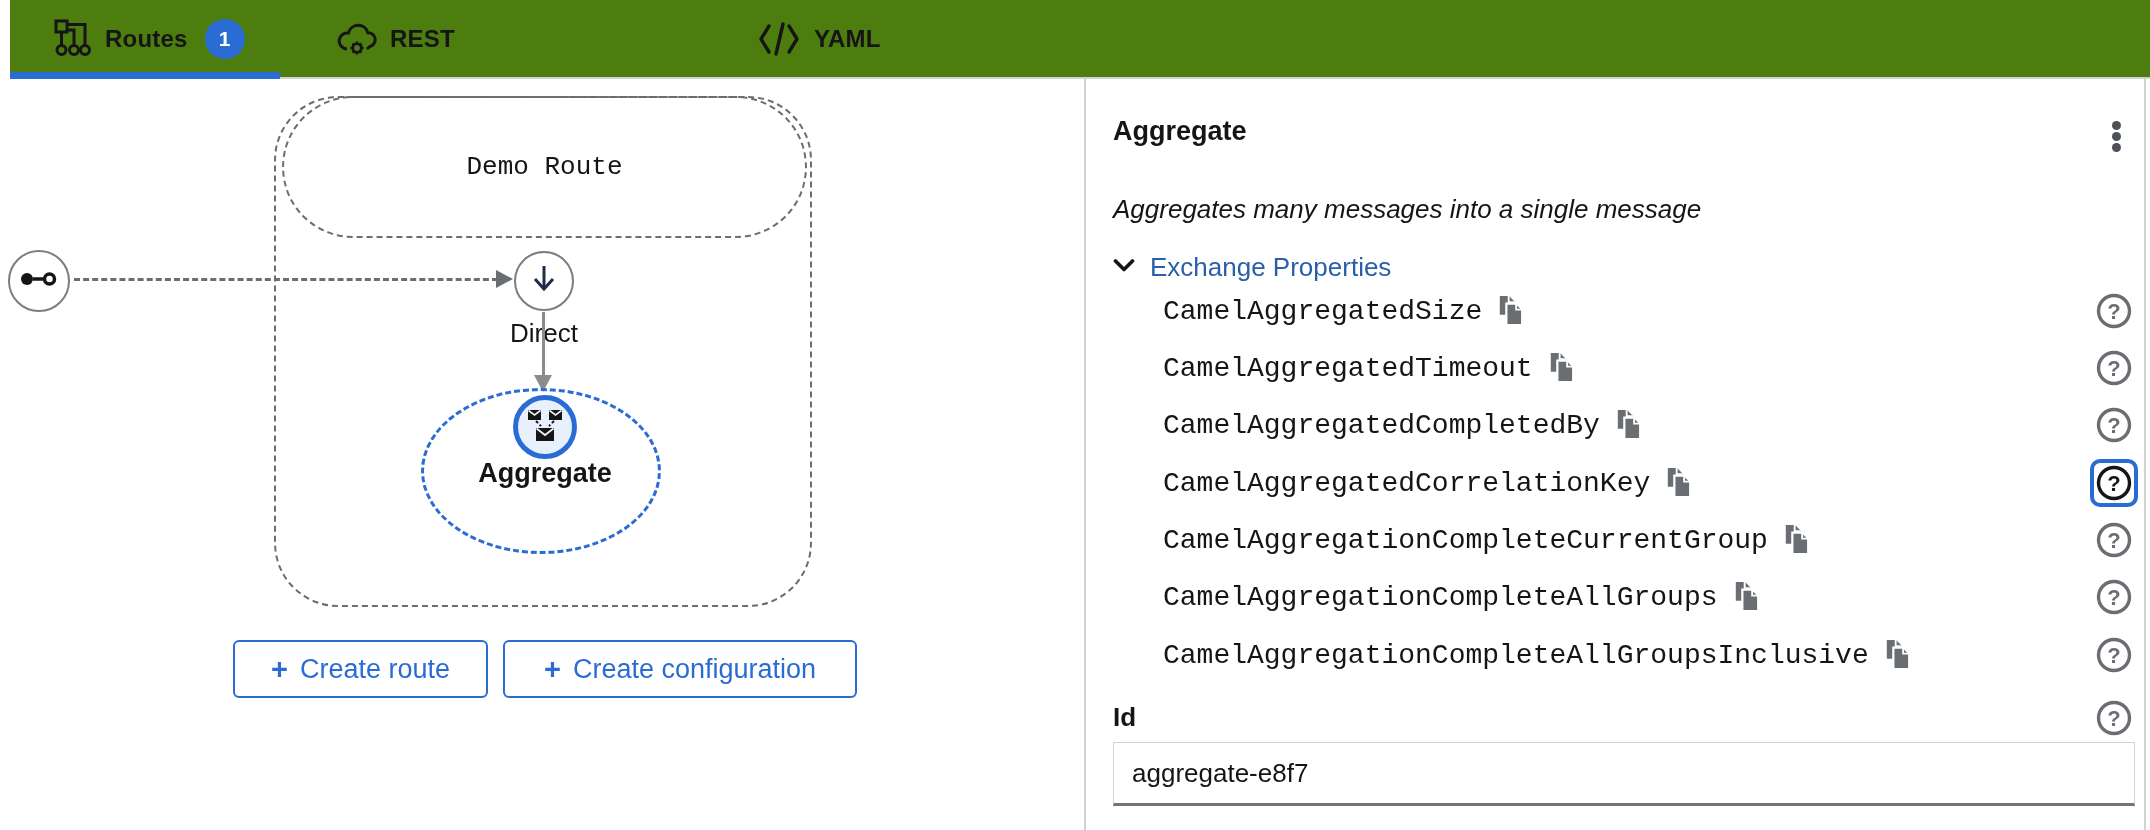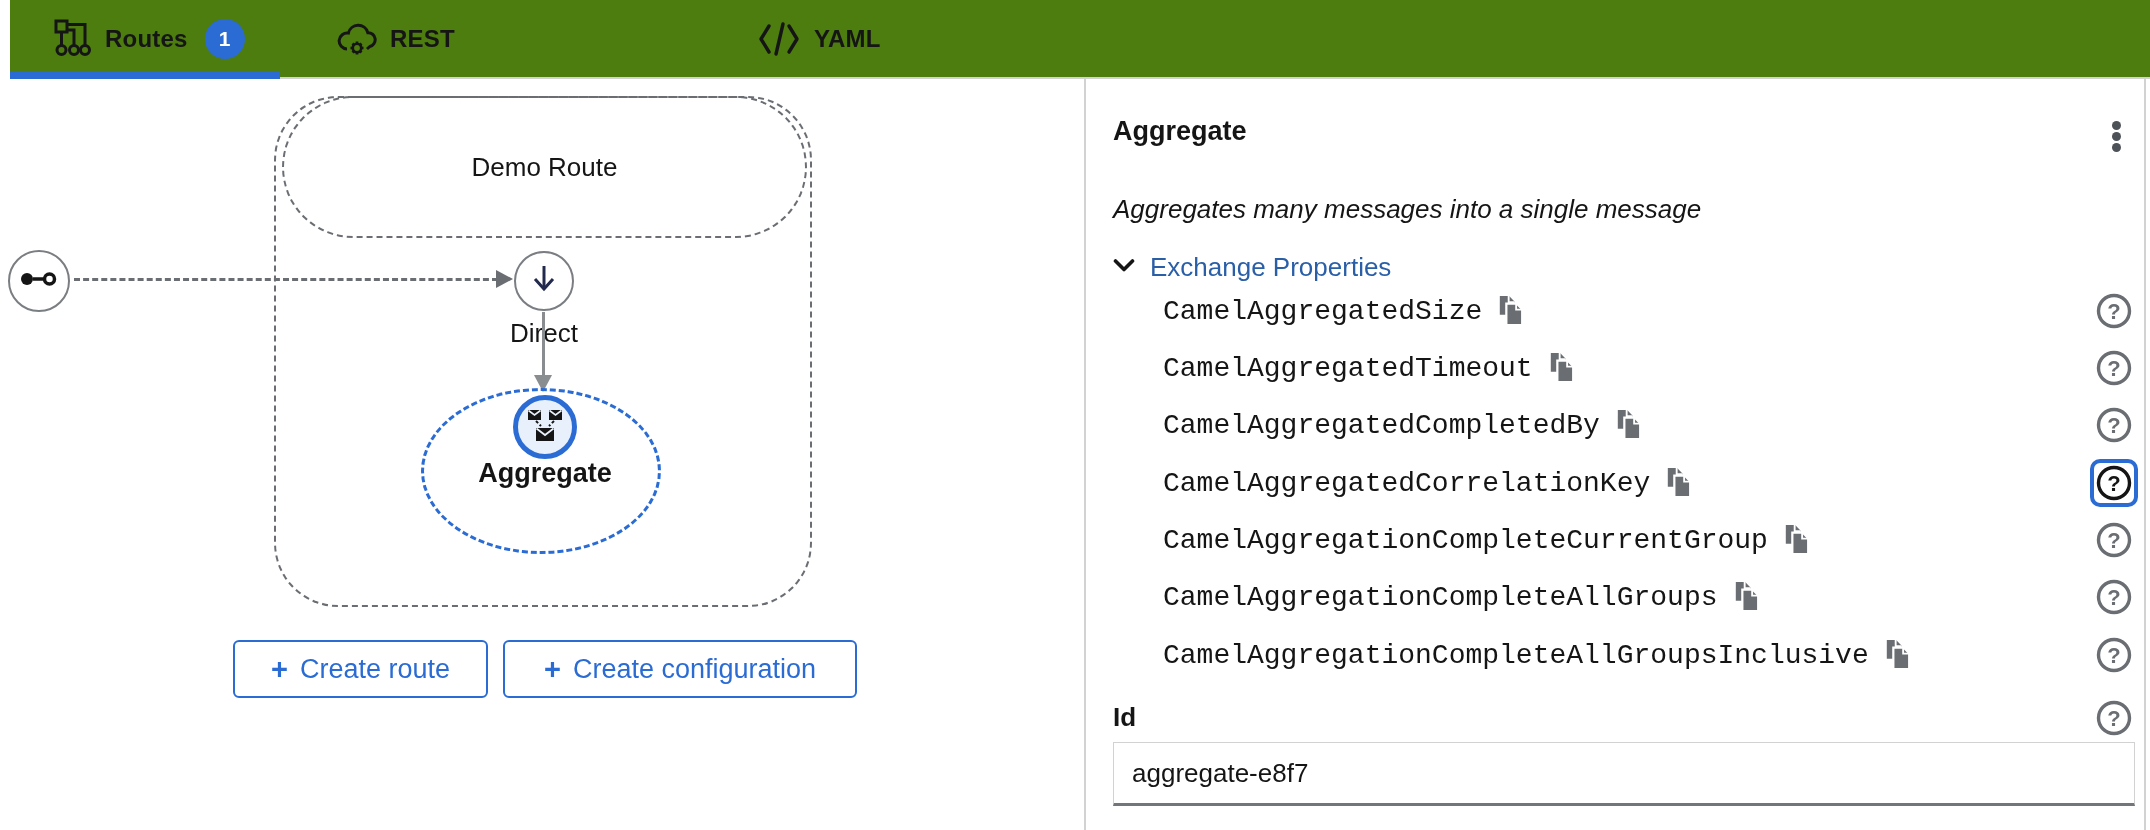--- a/index.html
+++ b/index.html
@@ -14,21 +14,21 @@
   .tab { position:absolute; top:0; height:77px; display:flex; align-items:center; gap:13px; cursor:pointer; }
   .tab-label { font-size:24px; font-weight:600; color:#151515; letter-spacing:0.2px; }
   .tab-badge { min-width:40px; height:40px; border-radius:999px; display:flex; align-items:center; justify-content:center;
                color:#fff; font-size:21px; font-weight:600; margin-left:4px; }
   .active-underline { position:absolute; left:0; top:72px; width:270px; height:7px; }
   .tab svg { display:block; }
   
   .route-container { position:absolute; left:274px; top:96px; width:538px; height:511px;
                      border:2px dashed #6a6e73; border-radius:64px; }
   .route-pill { position:absolute; left:282px; top:96px; width:525px; height:142px;
-                border:2px dashed #6a6e73; border-radius:72px; display:flex; align-items:center; justify-content:center; }
+                border:2px dashed #6a6e73; border-radius:72px; display:flex; align-items:center; justify-content:center;font-family:Liberation Mono, monospace; }
   .route-pill span { font-size:26px; color:#151515; }
   .node-circle { position:absolute; border-radius:50%; background:#fff; display:flex; align-items:center; justify-content:center; }
   .start-node  { left:8px;  top:250px; width:62px; height:62px; border:2.5px solid #7a7e82; }
   .direct-node { left:514px; top:251px; width:60px; height:60px; border:2.5px solid #7a7e82; }
   .agg-node    { left:513px; top:395px; width:64px; height:64px; border:5px solid; background:#e8f1fb; }
   .node-label { position:absolute; text-align:center; font-size:26px; color:#151515; }
   .h-connector { position:absolute; left:74px; top:278px; width:424px; border-top:3px dashed #6a6e73; }
   .h-arrowhead { position:absolute; left:496px; top:270px; width:0; height:0;
                  border-left:17px solid #6a6e73; border-top:9px solid transparent; border-bottom:9px solid transparent; }
   .v-connector { position:absolute; left:542px; top:312px; height:65px; border-left:3px solid #8a8d90; }

